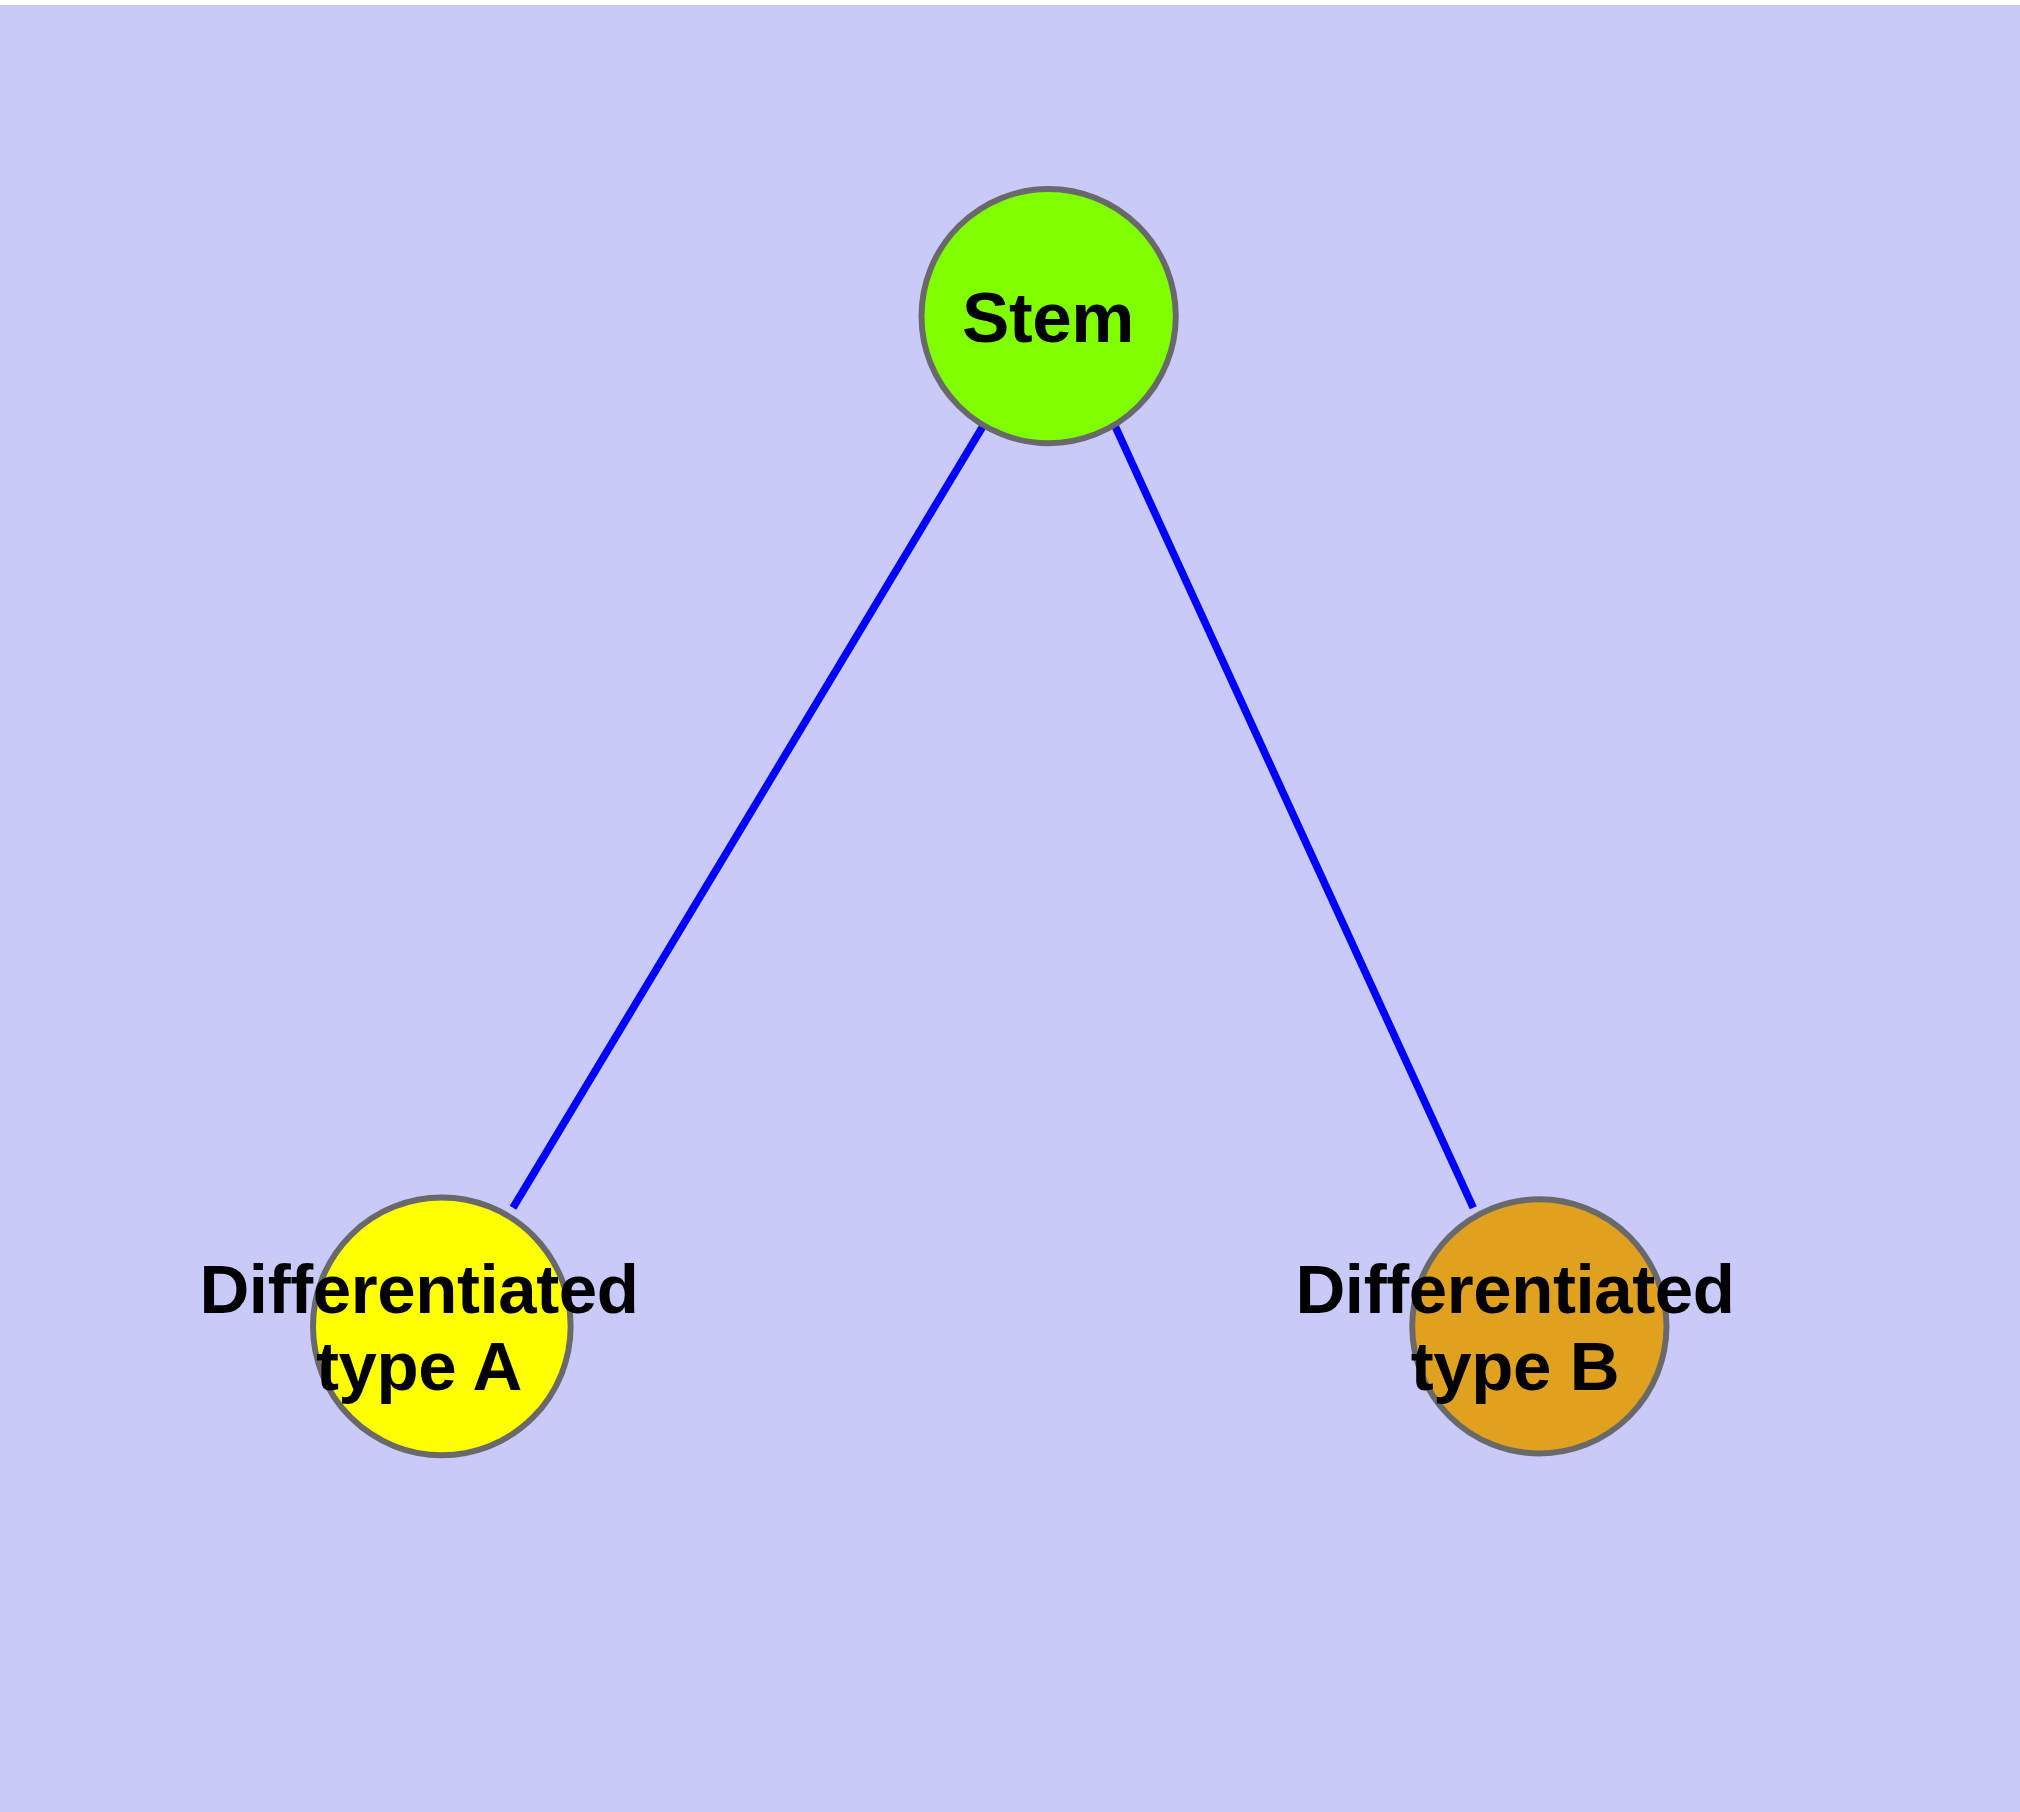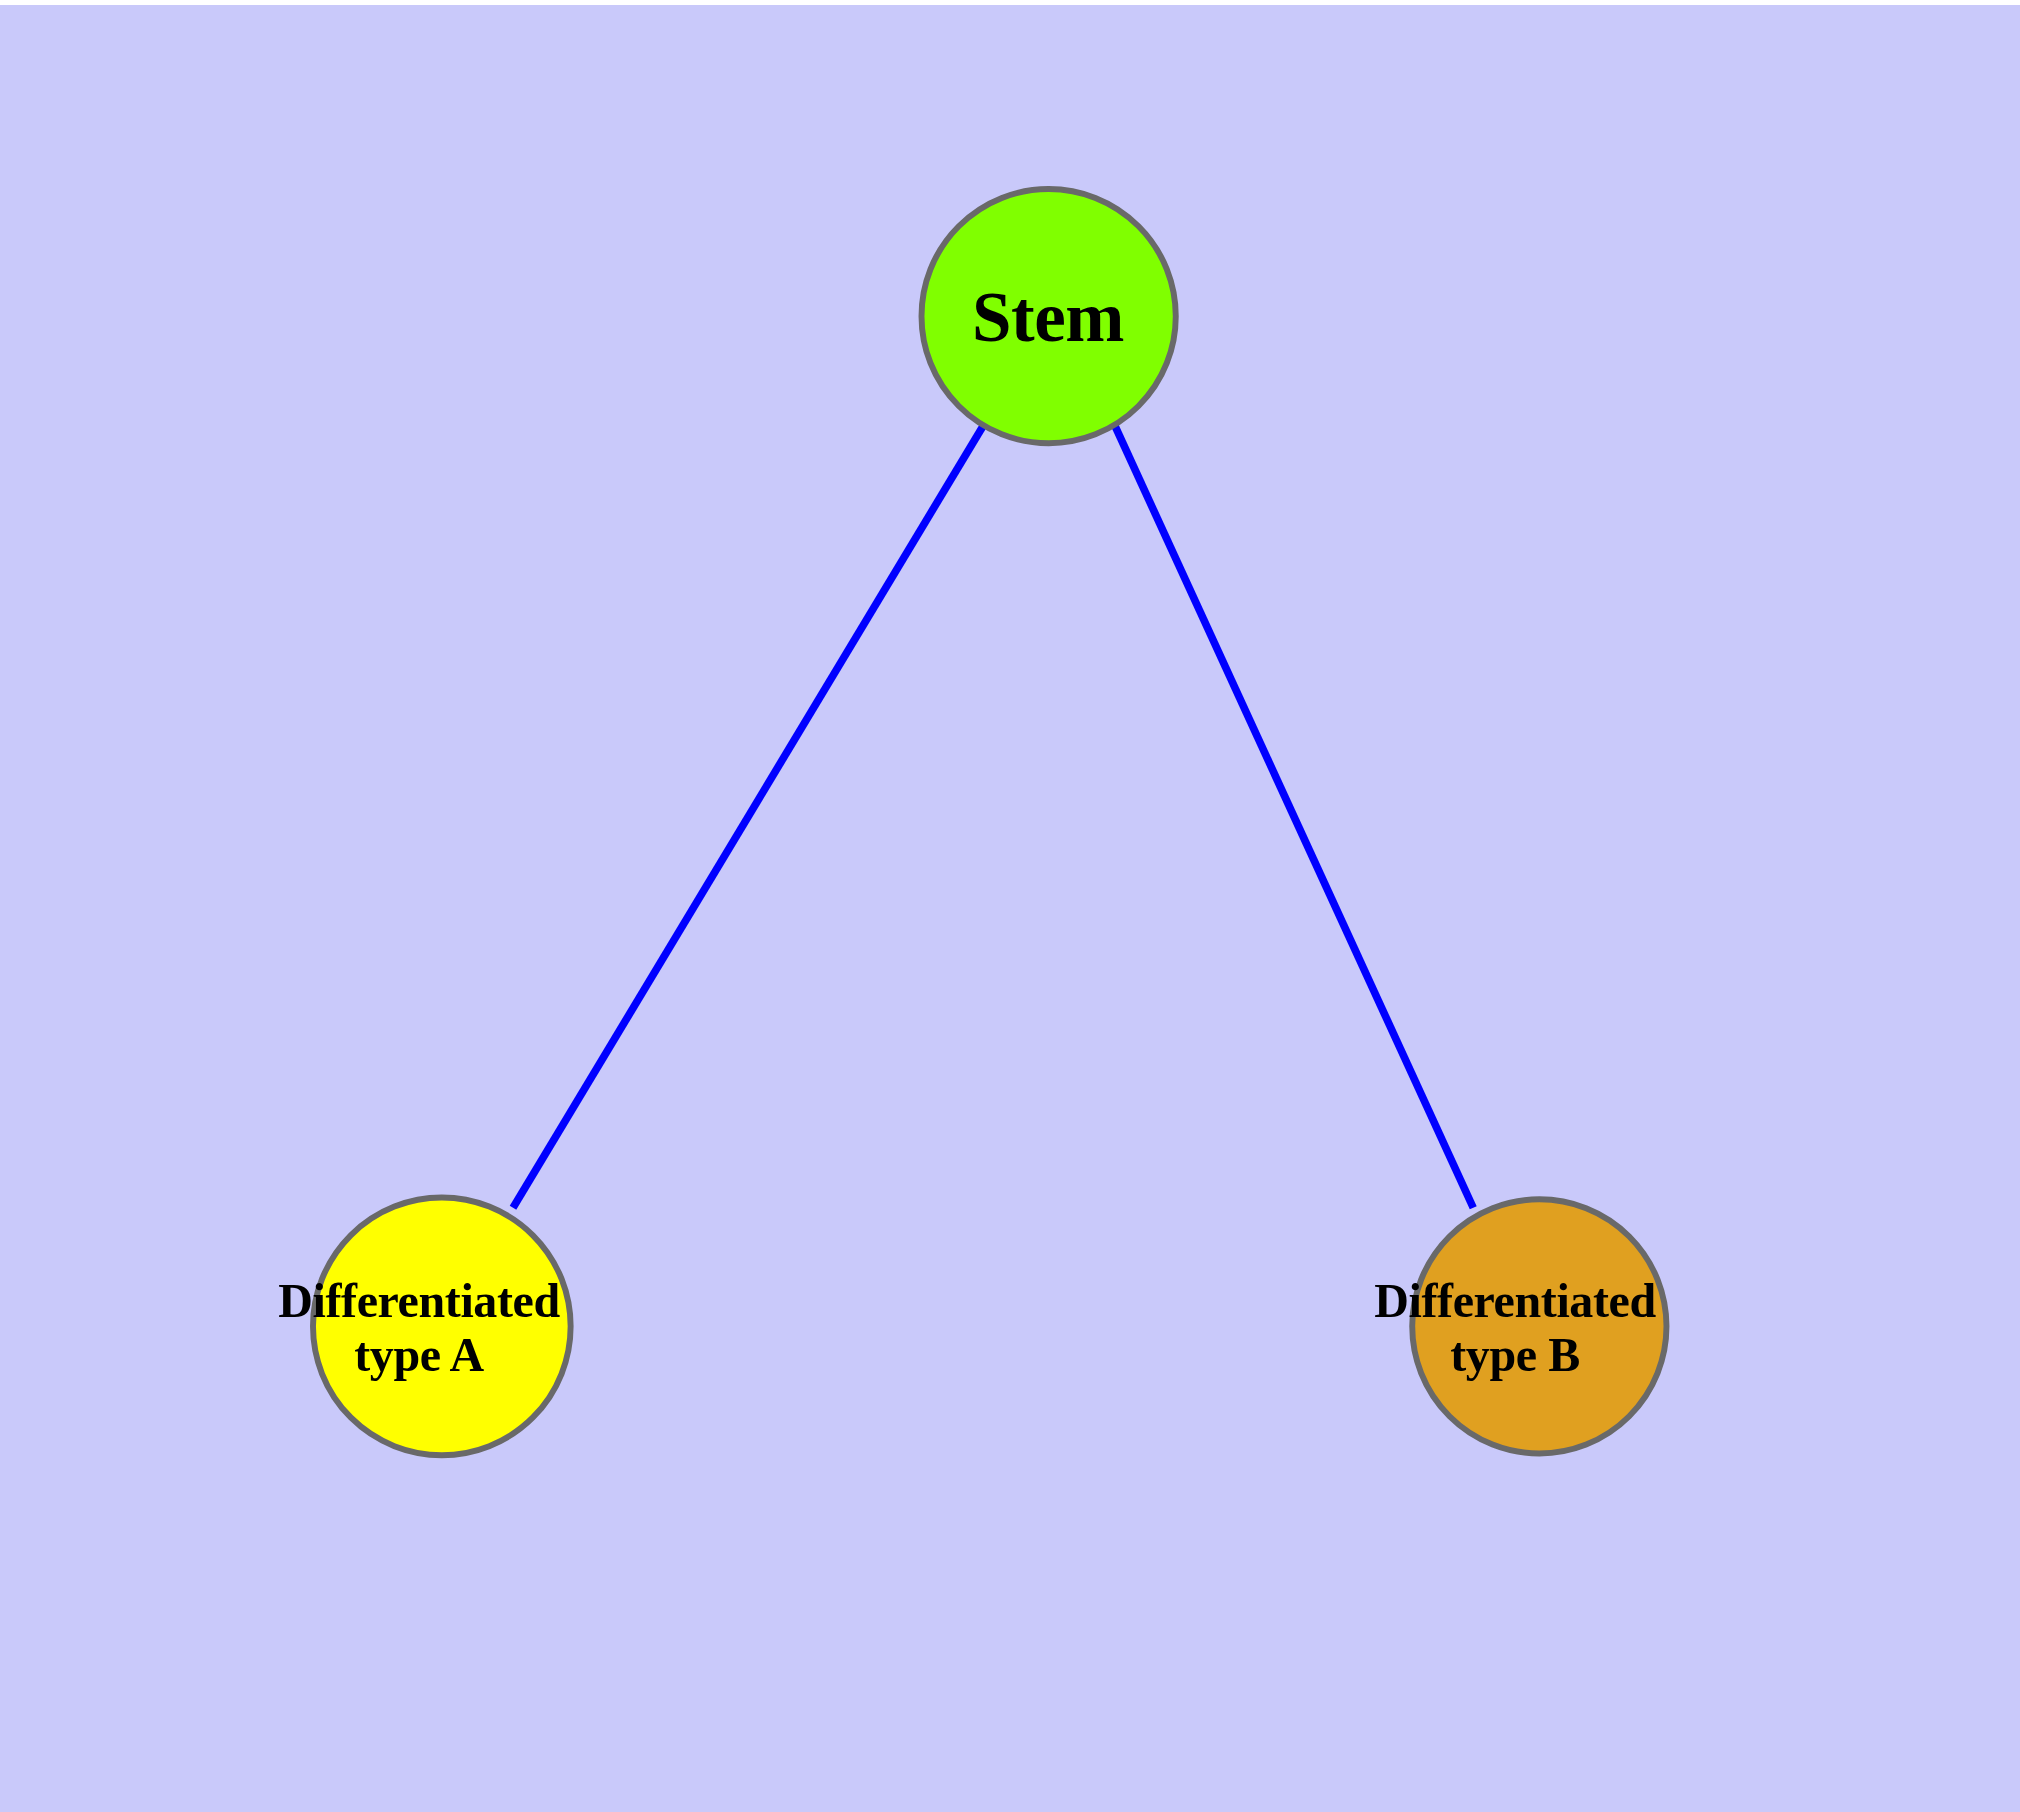--- a/index.html
+++ b/index.html
@@ -6,42 +6,42 @@
     margin: 0;
     padding: 0;
     background: #ffffff;
   }
   #stage {
     position: relative;
     width: 2021px;
     height: 1812px;
     overflow: hidden;
     background: #ffffff;
-    font-family: Liberation Serif, serif;
+    font-family: Liberation Sans, sans-serif;
   }
   #canvas-bg {
     position: absolute;
     left: 0;
     top: 5.1px;
     width: 2021px;
     height: 1807px;
     background: #c9c9fa;
   }
   #graph-svg {
     position: absolute;
     left: 0;
     top: 0;
     width: 2021px;
     height: 1812px;
   }
   .node-label {
     position: absolute;
     color: #000000;
     font-weight: bold;
-    font-size: 48px;
+    font-size: 69px;
     line-height: 1.12;
     text-align: center;
     white-space: pre;
     letter-spacing: -0.4px;
     pointer-events: none;
     transform: translate(-50%, -50%);
   }
   .node-label.single {
     font-size: 71px;
   }

